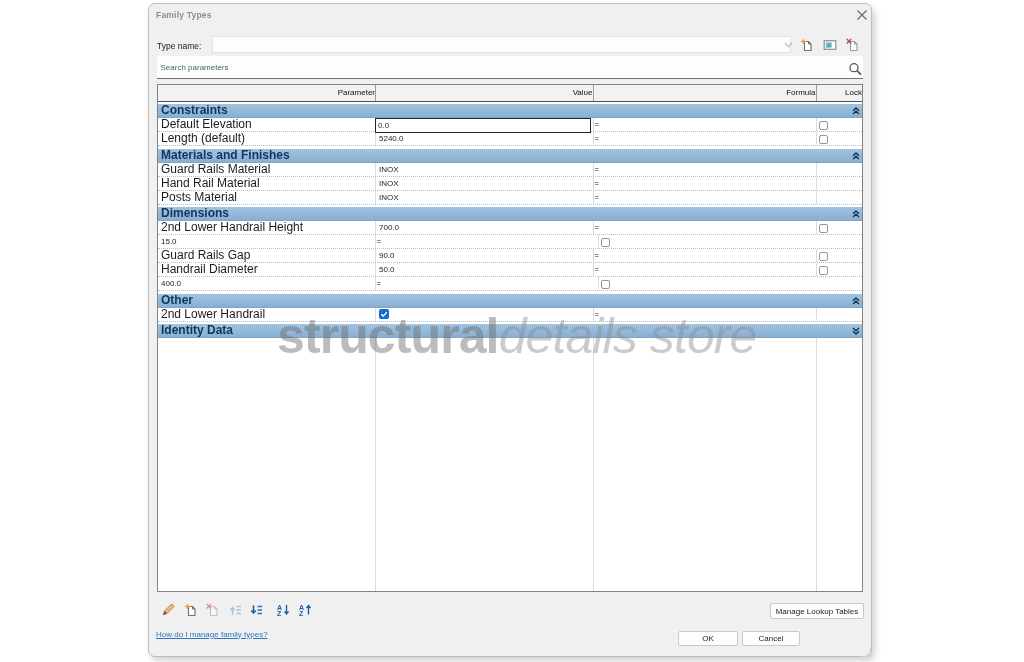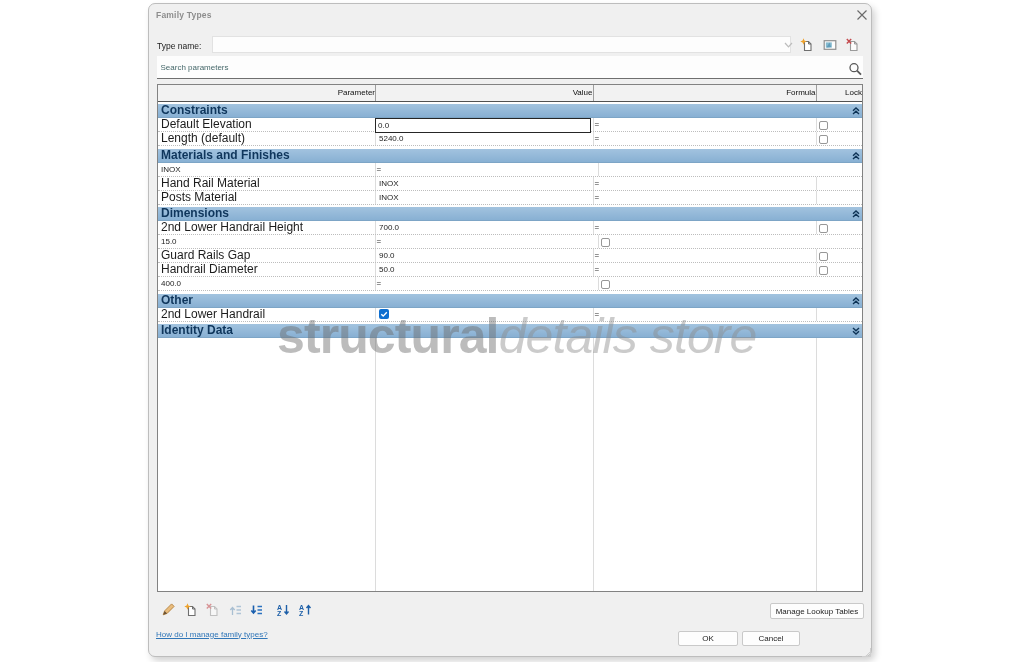--- a/index.html
+++ b/index.html
@@ -96,20 +96,21 @@
         <div class="c2">=</div>
         <div class="c3">
           <div class="lockbox"></div>
         </div>
       </div>
     <div class="gap"></div>
     <div class="sect">Materials and Finishes<svg class="chev" width="8" height="8">
           <path d="M1 3.8 L4 1 L7 3.8 M1 7 L4 4.2 L7 7" stroke="#0e3356" stroke-width="1.4" fill="none"></path>
         </svg></div>
     <div class="row dot">
+        <div class="c0">Guard Rails Material</div>
         <div class="c1">INOX</div>
         <div class="c2">=</div>
         <div class="c3"></div>
       </div>
     <div class="row dot">
         <div class="c0">Hand Rail Material</div>
         <div class="c1">INOX</div>
         <div class="c2">=</div>
         <div class="c3"></div>
       </div>

